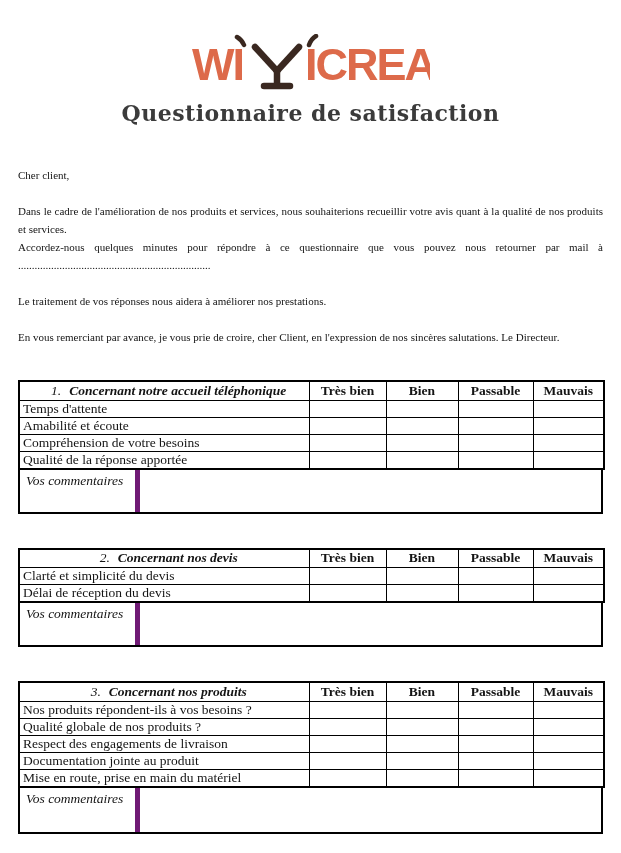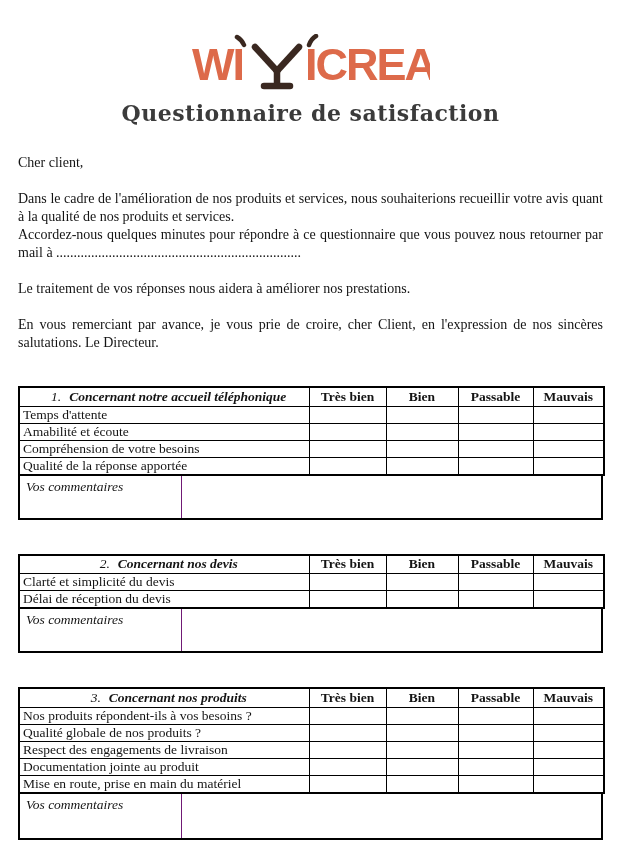--- a/index.html
+++ b/index.html
@@ -20,21 +20,21 @@
     text-align:center;
     font-family:"DejaVu Serif", serif;
     font-weight:bold;
     font-size:22px;
     color:#3b3b3b;
     margin-top:4px;
     letter-spacing:0.5px;
   }
 
   
-  .intro { margin-top:28px; font-size:14px; line-height:18px; text-align:justify; }
+  .intro { margin-top:40px; font-size:11px; line-height:18px; text-align:justify; }
   .intro p { margin:0; }
   .intro .gap { margin-top:18px; }
 
   
   .section { margin-top:34px; }
   table.qtable {
     width:585px; border-collapse:collapse; table-layout:fixed;
     border:2px solid #000;
   }
   table.qtable th, table.qtable td {
@@ -49,21 +49,21 @@
   .sec-title { font-style:italic; font-weight:bold; }
   table.qtable td.q-label { height:17px; text-align:left; }
   table.qtable td.rating-cell { height:17px; background:#fff; }
 
   
   .comments {
     width:585px; display:flex;
     border:2px solid #000; border-top:none;
   }
   .comments-label {
-    width:162px; border-right:1px solid #701a75;
+    width:120px; border-right:5px solid #701a75;
     font-style:italic; font-size:13.5px;
     padding:3px 8px 0 6px;
   }
   .comments-box { flex:1; }
   .h44 { height:44px; }
   .h46 { height:46px; }
 </style>
 </head>
 <body>
 

